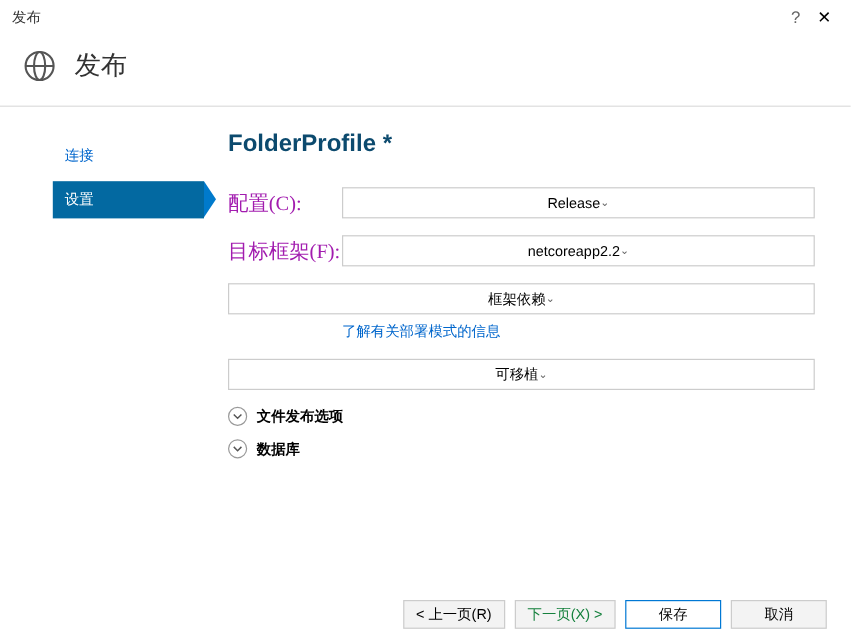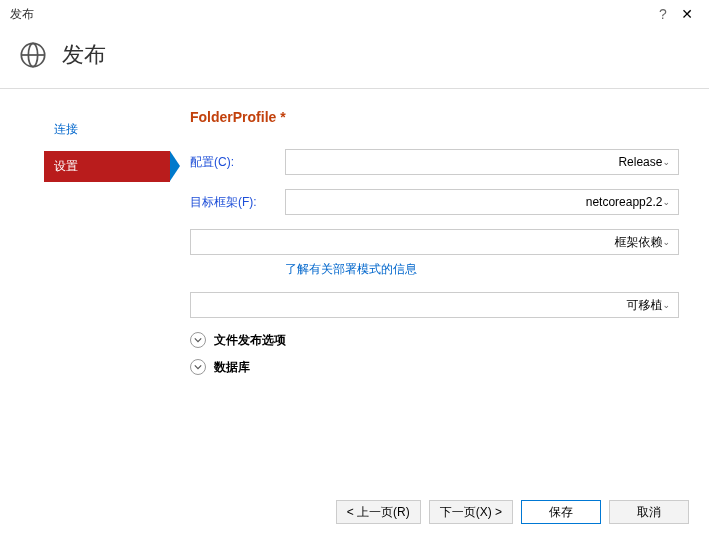--- a/index.html
+++ b/index.html
@@ -35,46 +35,46 @@
     .sidebar { width: 170px; padding-top: 25px; padding-left: 44px; }
     .sidebar-item {
       display: block;
       padding: 7px 10px;
       color: #0066cc;
       cursor: pointer;
       margin-bottom: 6px;
       position: relative;
     }
     .sidebar-item.active {
-      background: #b91c1c;
+      background: #0369a1;
       color: #fff;
     }
     .sidebar-item.active::after {
       content: '';
       position: absolute;
       right: -10px;
       top: 0;
       border-top: 15px solid transparent;
       border-bottom: 15px solid transparent;
       border-left: 10px solid #007acc;
     }
     .content { flex: 1; padding: 20px 30px 20px 20px; }
-    .profile-name { font-size: 14px; font-weight: bold; margin-bottom: 24px; color: #c2410c; }
+    .profile-name { font-size: 20px; font-weight: bold; margin-bottom: 24px; color: #0c4a6e; }
     .form-row { display: flex; align-items: center; margin-bottom: 14px; }
-    .form-label { width: 95px; color: #1d4ed8; font-size: 12px; }
+    .form-label { width: 95px; color: #a21caf; font-size: 17px; font-family: Liberation Serif, serif; }
     .form-select {
       flex: 1;
       height: 26px;
       border: 1px solid #ccc;
       background: #fff;
       padding: 0 8px;
       font-size: 12px;
       display: flex;
       align-items: center;
-      justify-content: flex-end;
+      justify-content: center;
       cursor: pointer;
     }
     .chevron-down { font-size: 9px; color: #666; }
     .form-link-row { padding-left: 95px; margin-top: -8px; margin-bottom: 14px; }
     .form-link { color: #0066cc; cursor: pointer; font-size: 12px; }
     .expand-row {
       display: flex;
       align-items: flex-start;
       gap: 8px;
       margin-top: 10px;
@@ -101,21 +101,21 @@
     }
     .btn {
       min-width: 80px;
       height: 24px;
       border: 1px solid #ccc;
       background: #f3f3f3;
       font-size: 12px;
       padding: 0 10px;
       cursor: pointer;
     }
-    .btn.disabled { color: #000000; }
+    .btn.disabled { color: #15803d; }
     .btn.primary { border: 1.5px solid #0078d4; background: #fff; }
   </style>
 </head>
 <body>
 
 <div class="titlebar">
   <span class="titlebar-title">发布</span>
   <span class="titlebar-help">?</span>
   <span class="titlebar-close">✕</span>
 </div>

